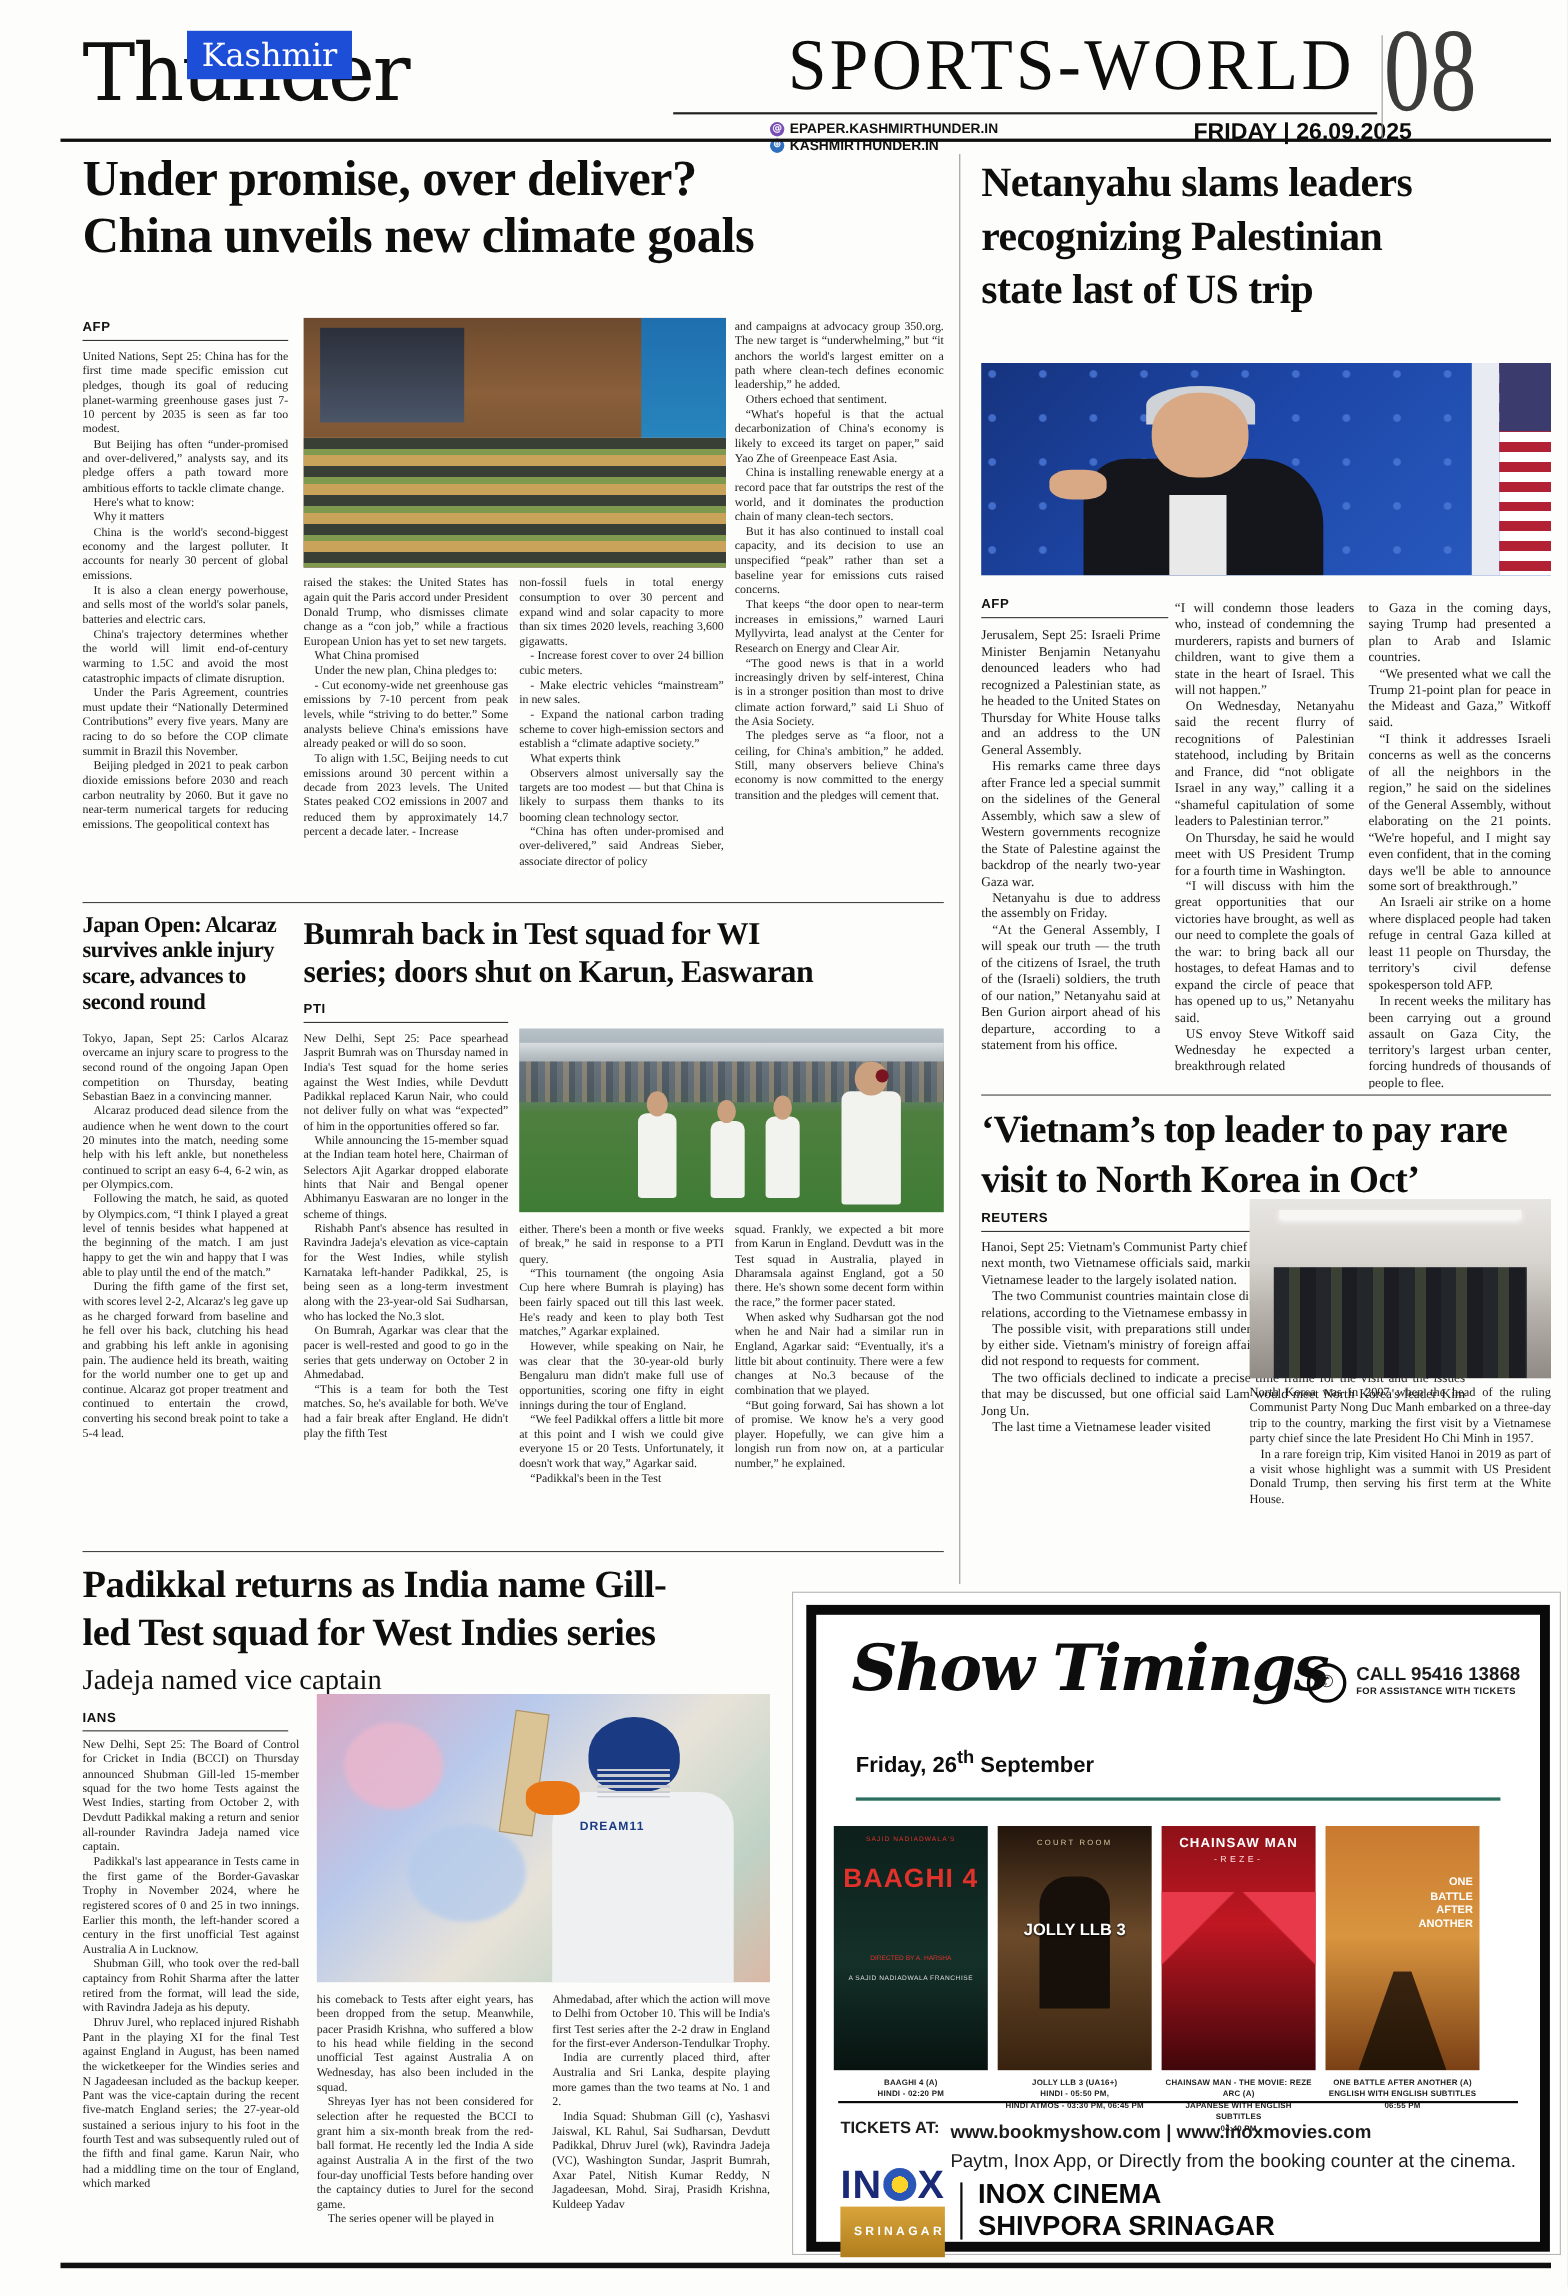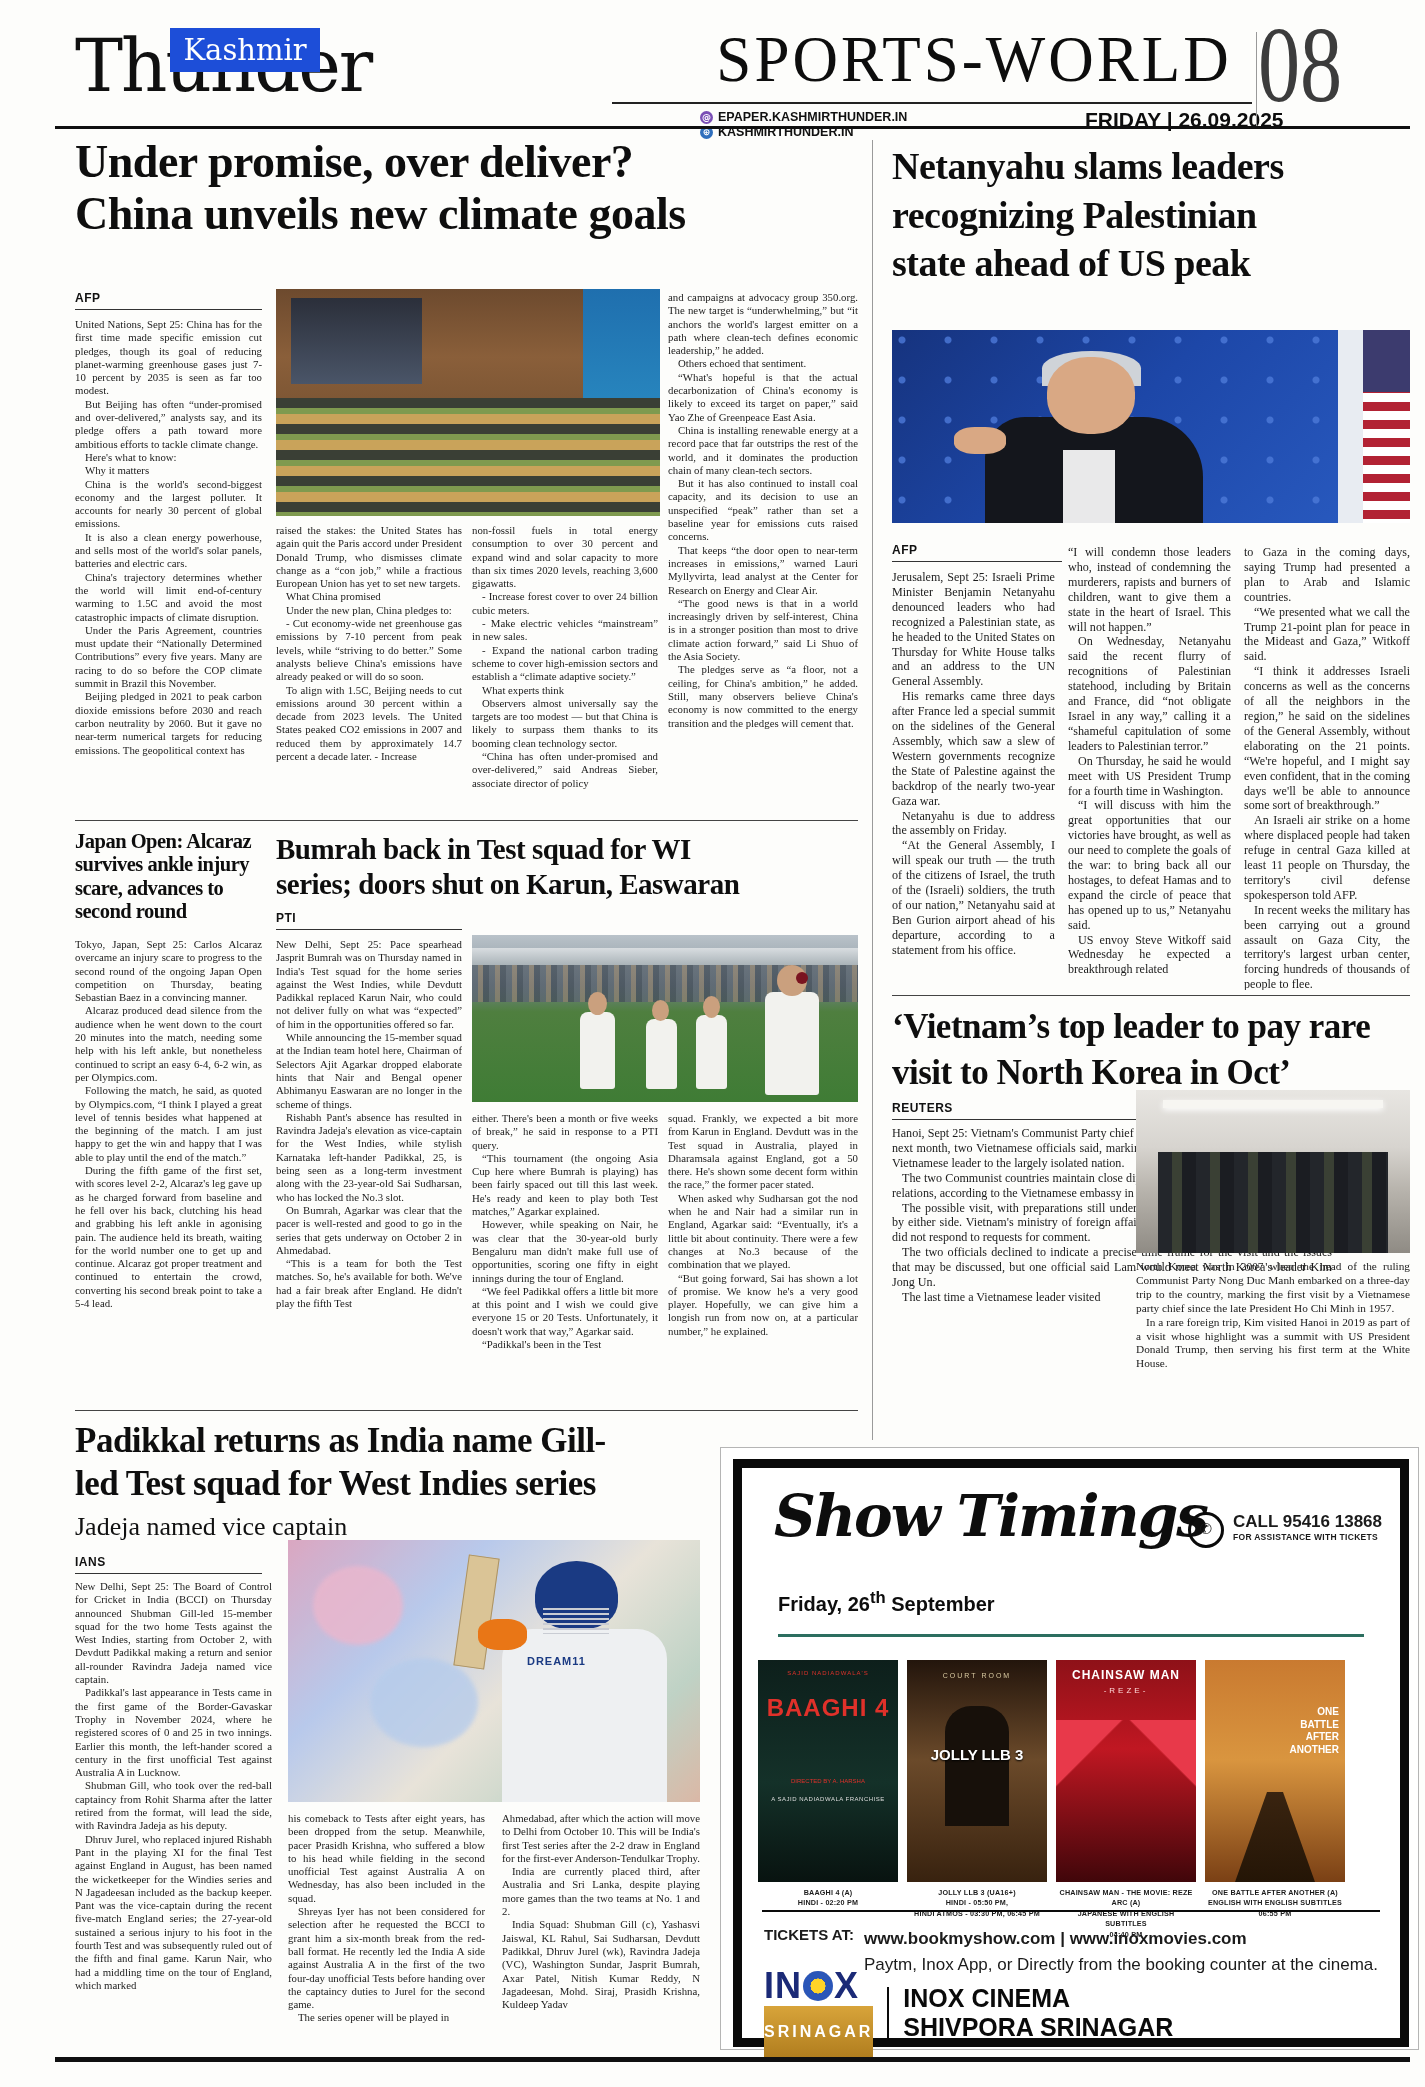--- a/index.html
+++ b/index.html
@@ -117,21 +117,21 @@
   .ad-tickets{position:absolute;left:22px;top:458px;display:flex;gap:10px;}
   .ad-tickets .lbl{font-family:"Liberation Sans",sans-serif;font-weight:bold;font-size:15px;}
   .ad-tickets .urls{font-family:"Liberation Sans",sans-serif;font-size:17px;line-height:1.5;}
   .ad-tickets .urls div:first-child{font-weight:bold;}
   .inox-row{position:absolute;left:22px;top:500px;display:flex;align-items:center;gap:14px;}
   .inox-logo .word{font-family:"Liberation Sans",sans-serif;font-weight:bold;font-size:36px;
         color:#1b2a77;letter-spacing:1px;line-height:1;display:flex;align-items:center;text-align:center;}
   .inox-o{display:inline-block;width:30px;height:30px;border-radius:50%;margin:0 1px;
         background:radial-gradient(circle at 50% 50%,#ffd428 0 35%,#2a56b8 36% 70%,#1b2a77 71%);}
   .inox-city{margin-top:2px;background:linear-gradient(180deg,#d8a43a,#b07d1e);color:#fff;text-align:right;
-        font-family:"Liberation Sans",sans-serif;font-weight:bold;font-size:16px;letter-spacing:3px;padding:17px 0;}
+        font-family:"Liberation Sans",sans-serif;font-weight:bold;font-size:11px;letter-spacing:3px;padding:17px 0;}
   .inox-vline{width:2px;height:52px;background:#0a0a0a;}
   .inox-name{font-family:"Liberation Sans",sans-serif;font-weight:bold;font-size:25px;line-height:1.15;color:#0a0a0a;}
 </style>
 </head>
 <body>
 
 <div class="page">
 
   <div class="masthead">
     <div class="thunder">Thunder</div>
@@ -301,21 +301,21 @@
       <p>Ahmedabad, after which the action will move to Delhi from October 10. This will be India's first Test series after the 2-2 draw in England for the first-ever Anderson-Tendulkar Trophy.</p>
       <p>India are currently placed third, after Australia and Sri Lanka, despite playing more games than the two teams at No. 1 and 2.</p>
       <p>India Squad: Shubman Gill (c), Yashasvi Jaiswal, KL Rahul, Sai Sudharsan, Devdutt Padikkal, Dhruv Jurel (wk), Ravindra Jadeja (VC), Washington Sundar, Jasprit Bumrah, Axar Patel, Nitish Kumar Reddy, N Jagadeesan, Mohd. Siraj, Prasidh Krishna, Kuldeep Yadav</p>
     </div>
 
   <div class="vdiv" style="left:872px;top:140px;height:1300px;"></div>
 
   <div class="hl" style="position:absolute;left:892px;top:142px;width:520px;font-size:38px;line-height:1.28;">
       <div>Netanyahu slams leaders</div>
       <div>recognizing Palestinian</div>
-      <div>state ahead of US peak</div>
+      <div>state last of US trip</div>
     </div>
   <div class="photo netanyahu-photo" style="left:892px;top:330px;width:518px;height:193px;">
     <div class="menorah-dots"></div>
     <div class="bibi-body"></div>
     <div class="bibi-shirt"></div>
     <div class="bibi-hair"></div>
     <div class="bibi-head"></div>
     <div class="bibi-fist"></div>
     <div class="il-flag"></div>
     <div class="us-flag"></div>

